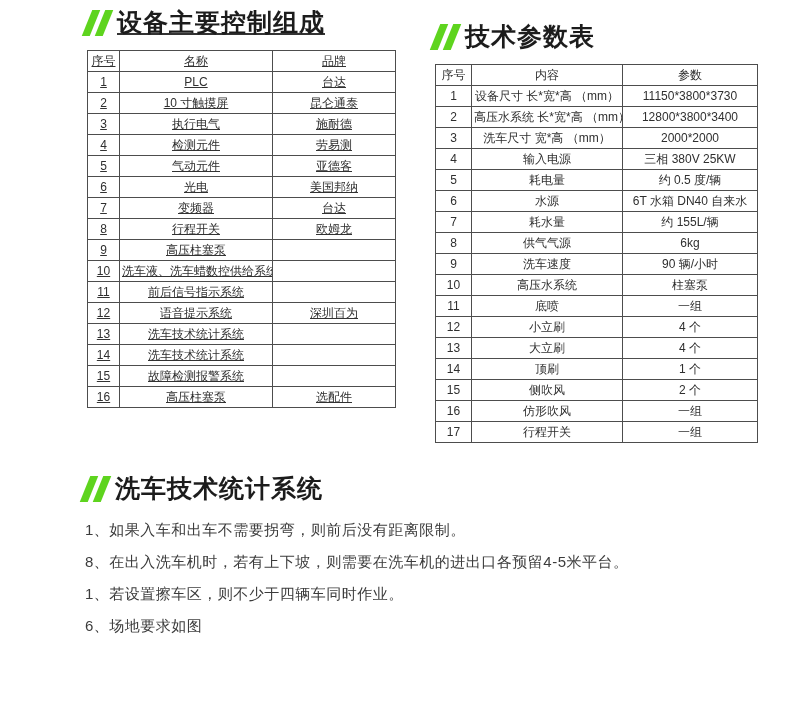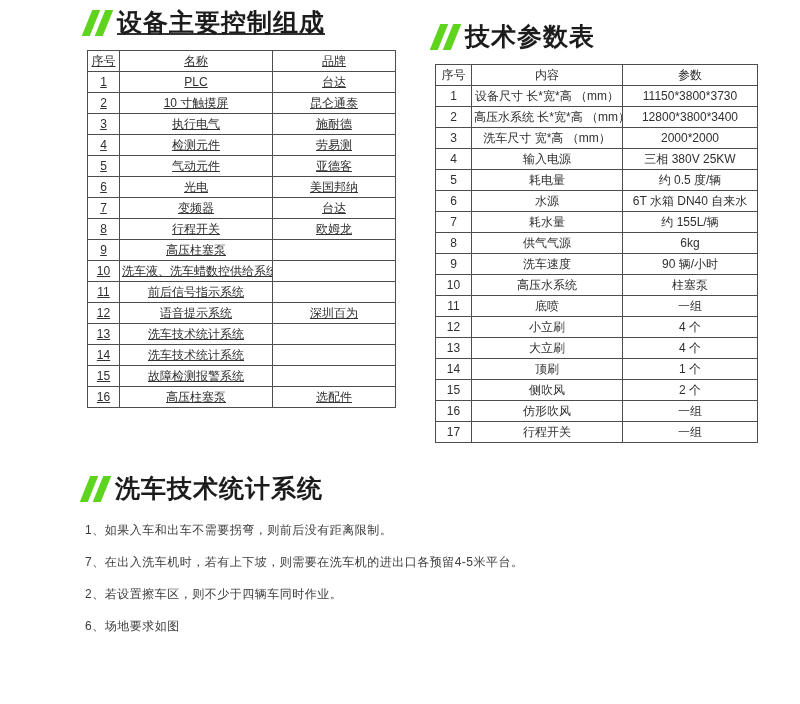--- a/index.html
+++ b/index.html
@@ -55,21 +55,21 @@
     overflow: hidden;
     white-space: nowrap;
   }
 
   .req-list {
     list-style: none;
     margin: 9px 0 0 0;
     padding: 0;
   }
   .req-list li {
-    font-size: 12px;
+    font-size: 15px;
     line-height: 32px;
     color: #3c3c3c;
     letter-spacing: 0.5px;
     white-space: nowrap;
   }
 </style>
 </head>
 <body>
 
 <div class="page">
@@ -294,19 +294,19 @@
   <div class="section sec-bottom">
     <div class="section-title">
       <span class="slashes">
           <i></i>
           <i></i>
         </span>
       <h2>洗车技术统计系统</h2>
     </div>
     <ul class="req-list">
         <li>1、如果入车和出车不需要拐弯，则前后没有距离限制。</li>
-        <li>7、在出入洗车机时，若有上下坡，则需要在洗车机的进出口各预留4-5米平台。</li>
-        <li>2、若设置擦车区，则不少于四辆车同时作业。</li>
+        <li>8、在出入洗车机时，若有上下坡，则需要在洗车机的进出口各预留4-5米平台。</li>
+        <li>1、若设置擦车区，则不少于四辆车同时作业。</li>
         <li>6、场地要求如图</li>
       </ul>
   </div>
 
 </div>
 
 </body></html>

